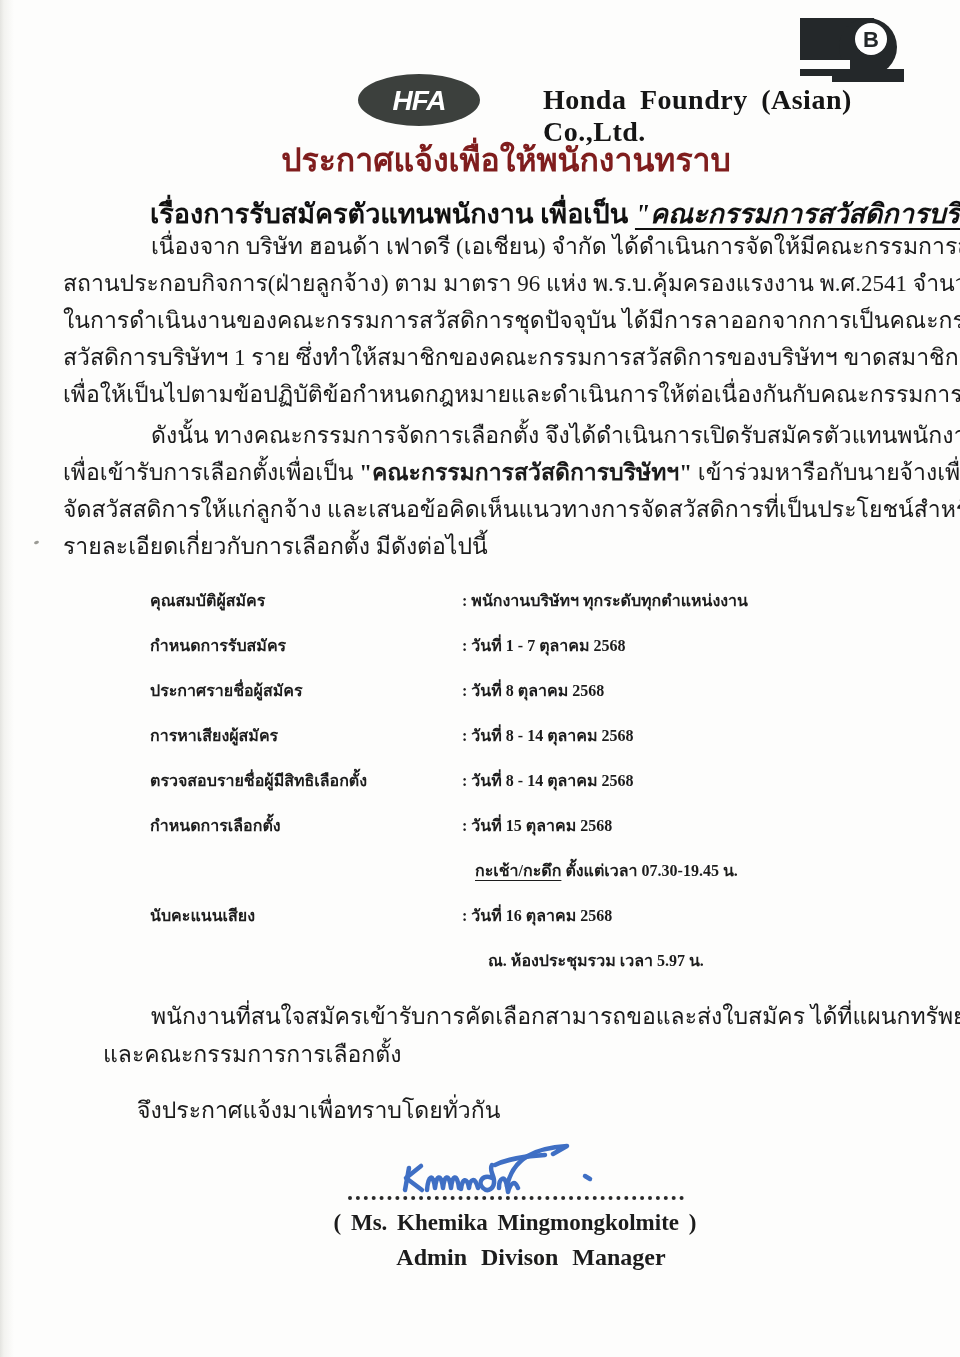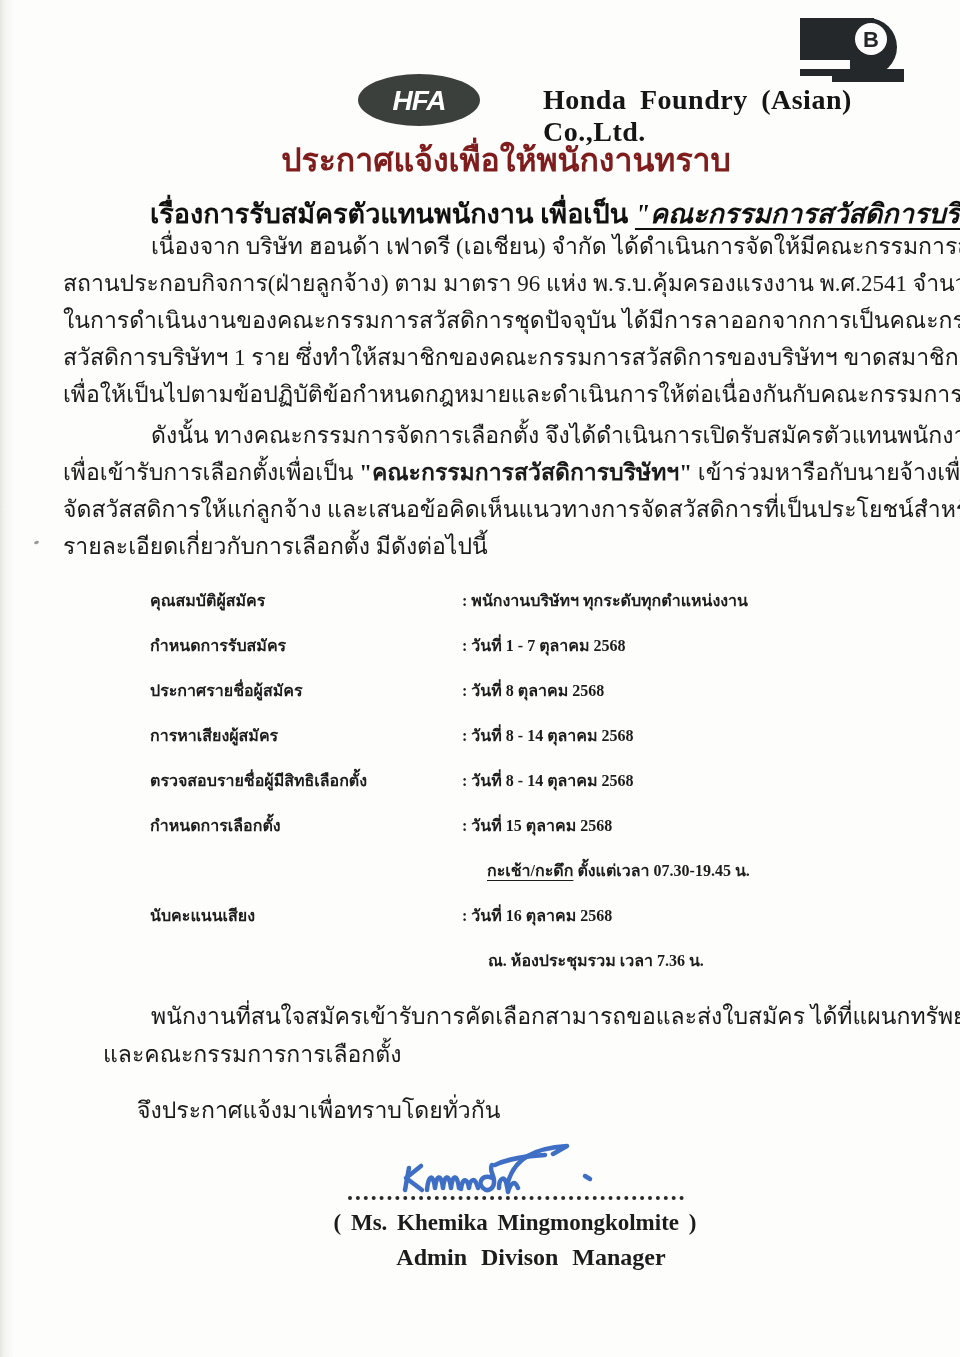--- a/index.html
+++ b/index.html
@@ -53,21 +53,21 @@
   .para .indent { padding-left: 88px; }
   #para1 { left: 63px; top: 228px; }
   #para2 { left: 63px; top: 417px; }
   .inline-bold { font-weight: 700; }
 
   
   .details { position: absolute; left: 150px; top: 588px; width: 760px; font-size: 16px; font-weight: 700; }
   .detail-row { position: relative; height: 45px; white-space: nowrap; }
   .detail-label { position: absolute; left: 0; top: 0; }
   .detail-value { position: absolute; left: 312px; top: 0; text-align: right; }
-  .detail-subline { position: absolute; left: 325px; top: 0; height: 45px; white-space: nowrap; margin-left: 12px; }
+  .detail-subline { position: absolute; left: 325px; top: 0; height: 45px; white-space: nowrap; }
   .u-underline { text-decoration: underline; text-underline-offset: 4px; }
   .detail-subline2 { position: absolute; left: 338px; top: 0; height: 45px; white-space: nowrap; }
 
   
   .closing-line { position: absolute; font-size: 23px; white-space: nowrap; color: #1b1b1b; }
   #closing1 { left: 151px; top: 998px; }
   #closing2 { left: 63px; top: 1036px; margin-left: 40px; }
   #closing3 { left: 137px; top: 1092px; }
 
   
@@ -152,21 +152,21 @@
     <span class="detail-value">: วันที่ 15  ตุลาคม 2568</span>
   </div>
   <div class="detail-row">
     <span class="detail-subline"><span class="u-underline">กะเช้า/กะดึก</span><span>  ตั้งแต่เวลา 07.30-19.45 น.</span></span>
   </div>
   <div class="detail-row">
     <span class="detail-label">นับคะแนนเสียง</span>
     <span class="detail-value">: วันที่ 16  ตุลาคม 2568</span>
   </div>
   <div class="detail-row">
-    <span class="detail-subline2">ณ. ห้องประชุมรวม เวลา 7.36 น.</span>
+    <span class="detail-subline2">ณ. ห้องประชุมรวม เวลา 5.97 น.</span>
   </div>
 </div>
 
 <div class="closing-line" id="closing1">พนักงานที่สนใจสมัครเข้ารับการคัดเลือกสามารถขอและส่งใบสมัคร ได้ที่แผนกทรัพยากรบุคคล</div>
 <div class="closing-line" id="closing2">และคณะกรรมการการเลือกตั้ง</div>
 <div class="closing-line" id="closing3">จึงประกาศแจ้งมาเพื่อทราบโดยทั่วกัน</div>
 
 <div class="sig-block">
   <svg class="sig-svg" viewBox="0 0 250 62">
     <g stroke="#3f6fc4" stroke-width="4.5" fill="none" stroke-linecap="round" stroke-linejoin="round">

